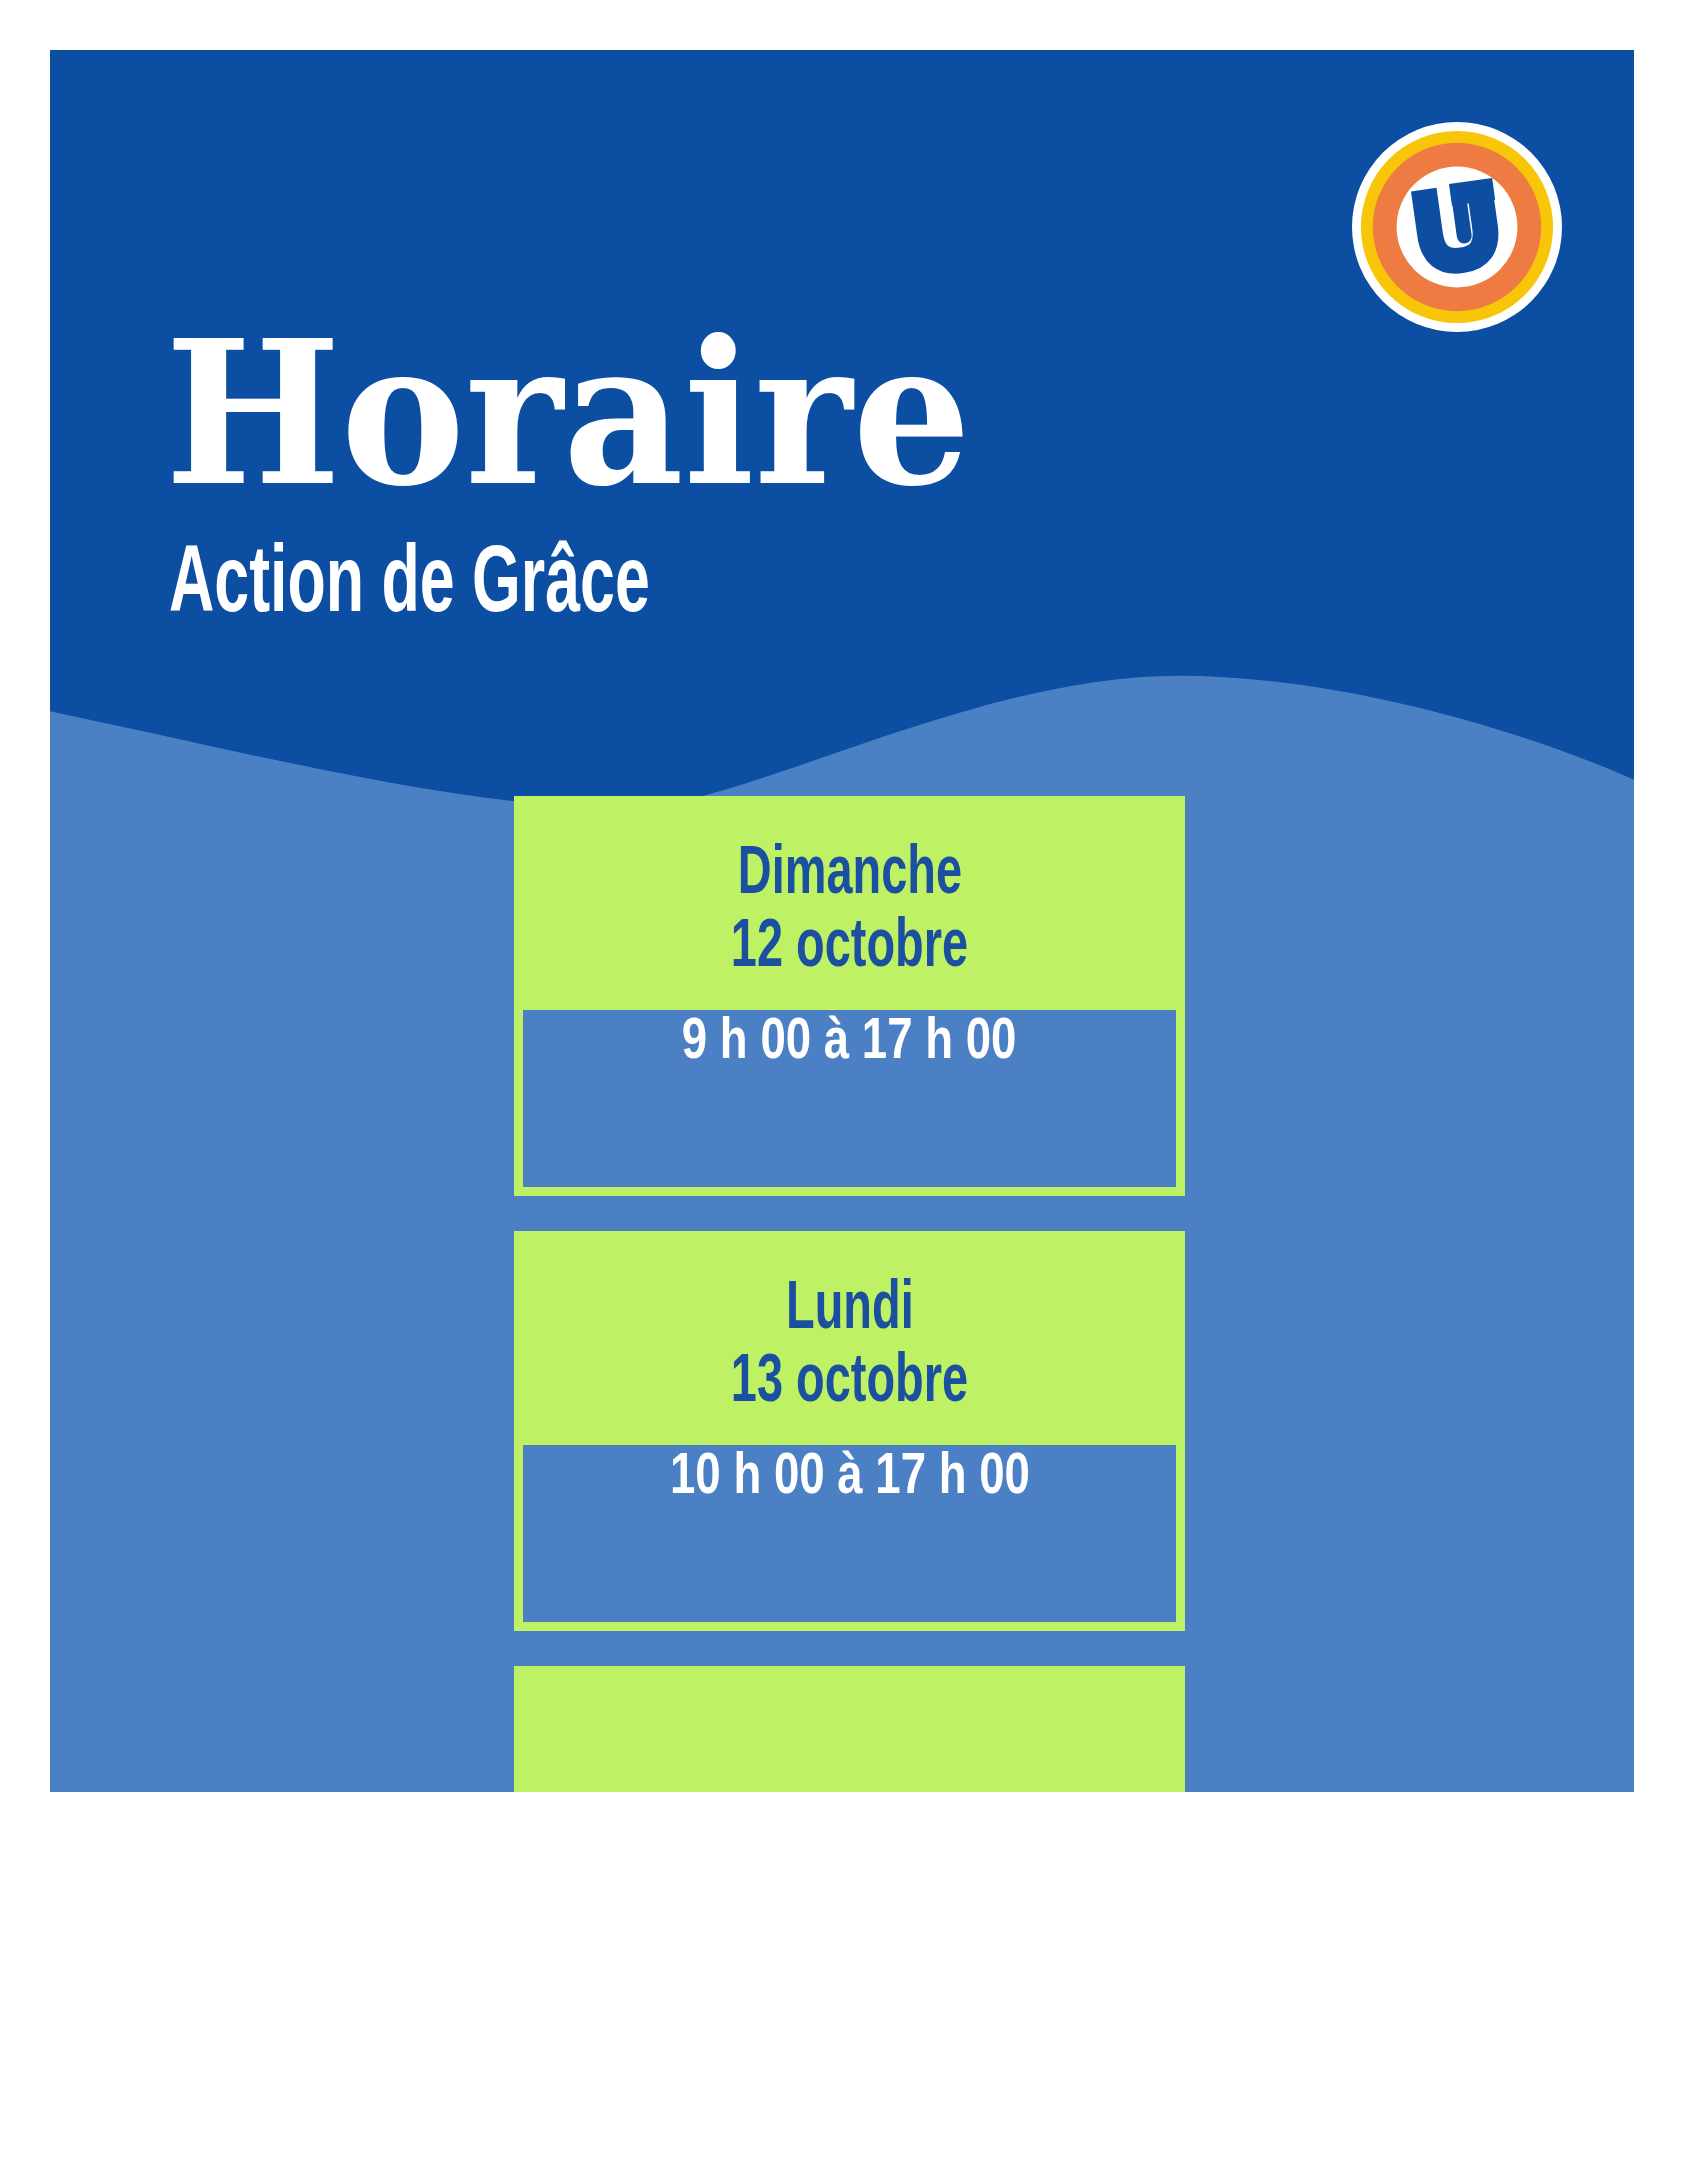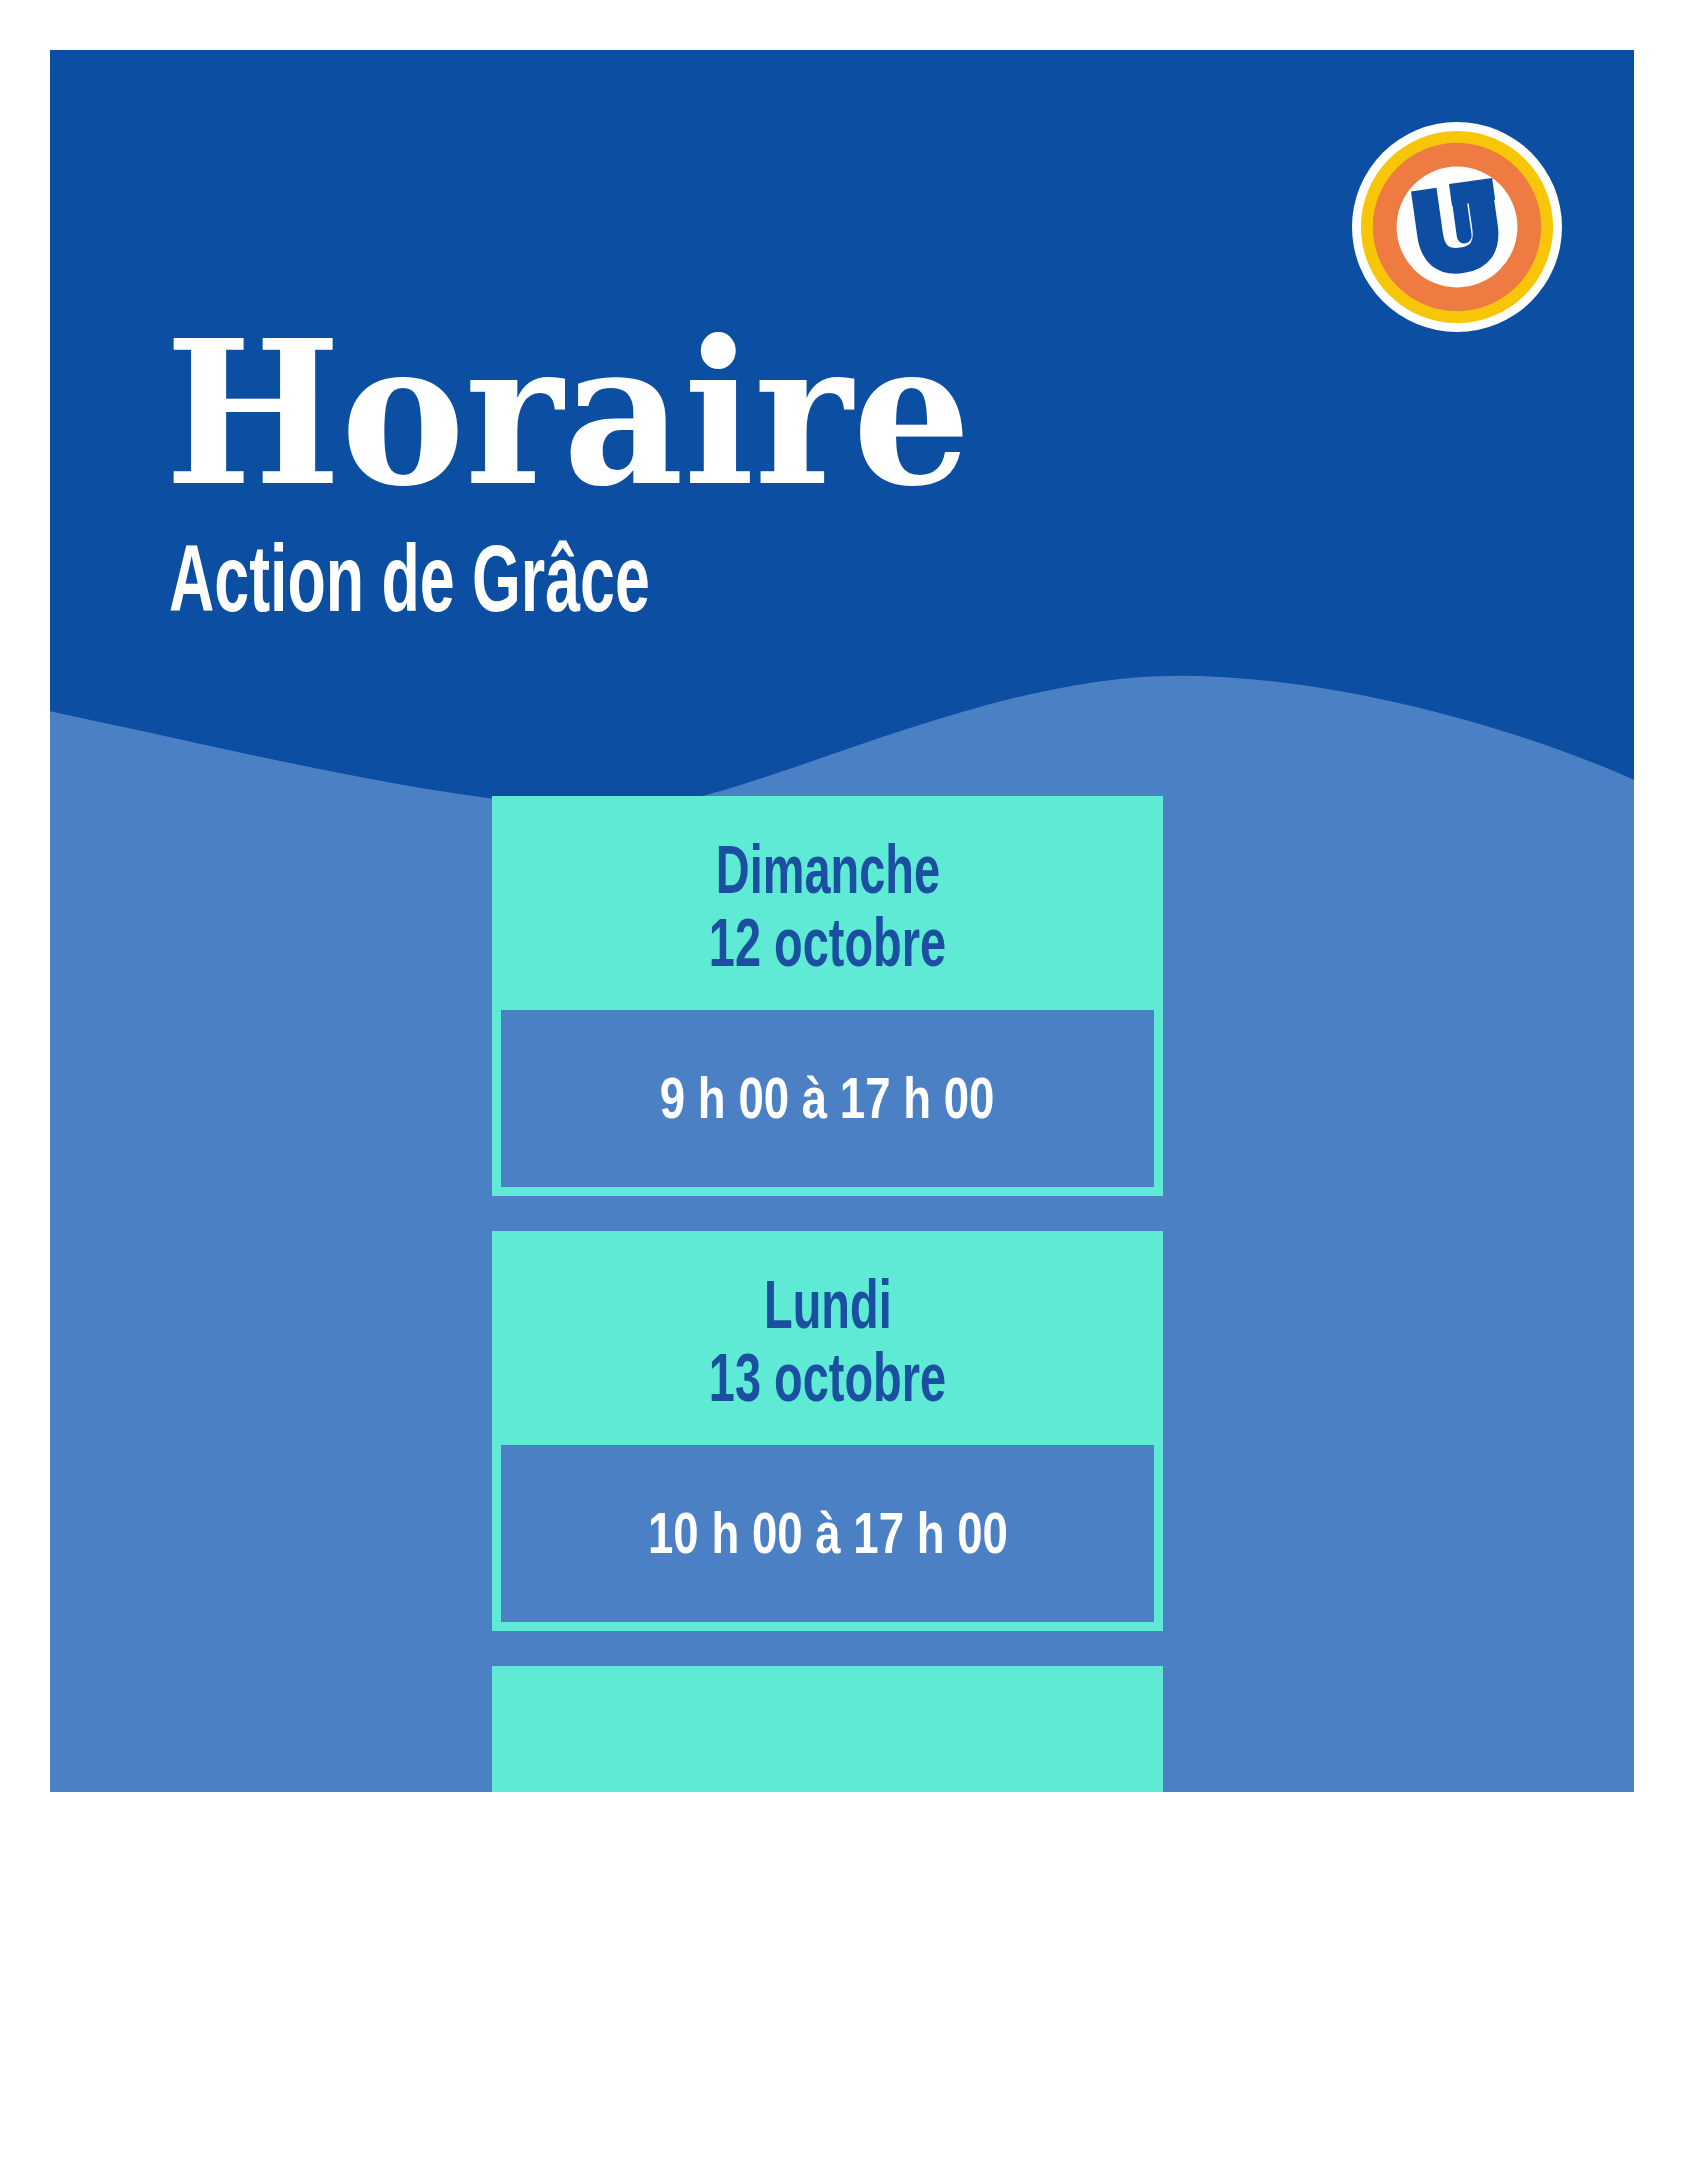--- a/index.html
+++ b/index.html
@@ -24,36 +24,36 @@
     white-space:nowrap;z-index:3;
   }
   .subtitle{
     position:absolute;left:119px;top:481px;
     font-weight:bold;font-size:95px;line-height:1;color:#ffffff;
     transform:scaleX(0.66);transform-origin:left top;
     letter-spacing:0px;white-space:nowrap;z-index:3;
   }
   .logo{position:absolute;left:1302px;top:72px;width:210px;height:210px;z-index:3;}
   .card{
-    position:absolute;left:442px;width:671px;height:400px;
-    background:#5eead4;z-index:4;
+    position:absolute;left:464px;width:671px;height:400px;
+    background:#bef264;z-index:4;
   }
   .card .daybox{
     position:absolute;left:0;top:0;width:100%;height:214px;
     display:flex;flex-direction:column;align-items:center;justify-content:center;
     padding-top:6px;box-sizing:border-box;
   }
   .day-line{
     font-weight:bold;font-size:69px;line-height:73px;color:#1B4F9F;
     transform:scaleX(0.68);transform-origin:center;white-space:nowrap;
   }
   .hoursbox{
     position:absolute;left:9px;right:9px;top:214px;bottom:9px;
     background:#4B80C5;
-    display:flex;align-items:center;justify-content:center;
+    display:flex;justify-content:center;
   }
   .hours-text{
     font-weight:bold;font-size:57px;color:#ffffff;line-height:1;
     transform:scaleX(0.80);transform-origin:center;white-space:nowrap;
   }
   .card1{top:746px;}
   .card2{top:1181px;}
   .card3{top:1616px;}
 </style>
 </head>

